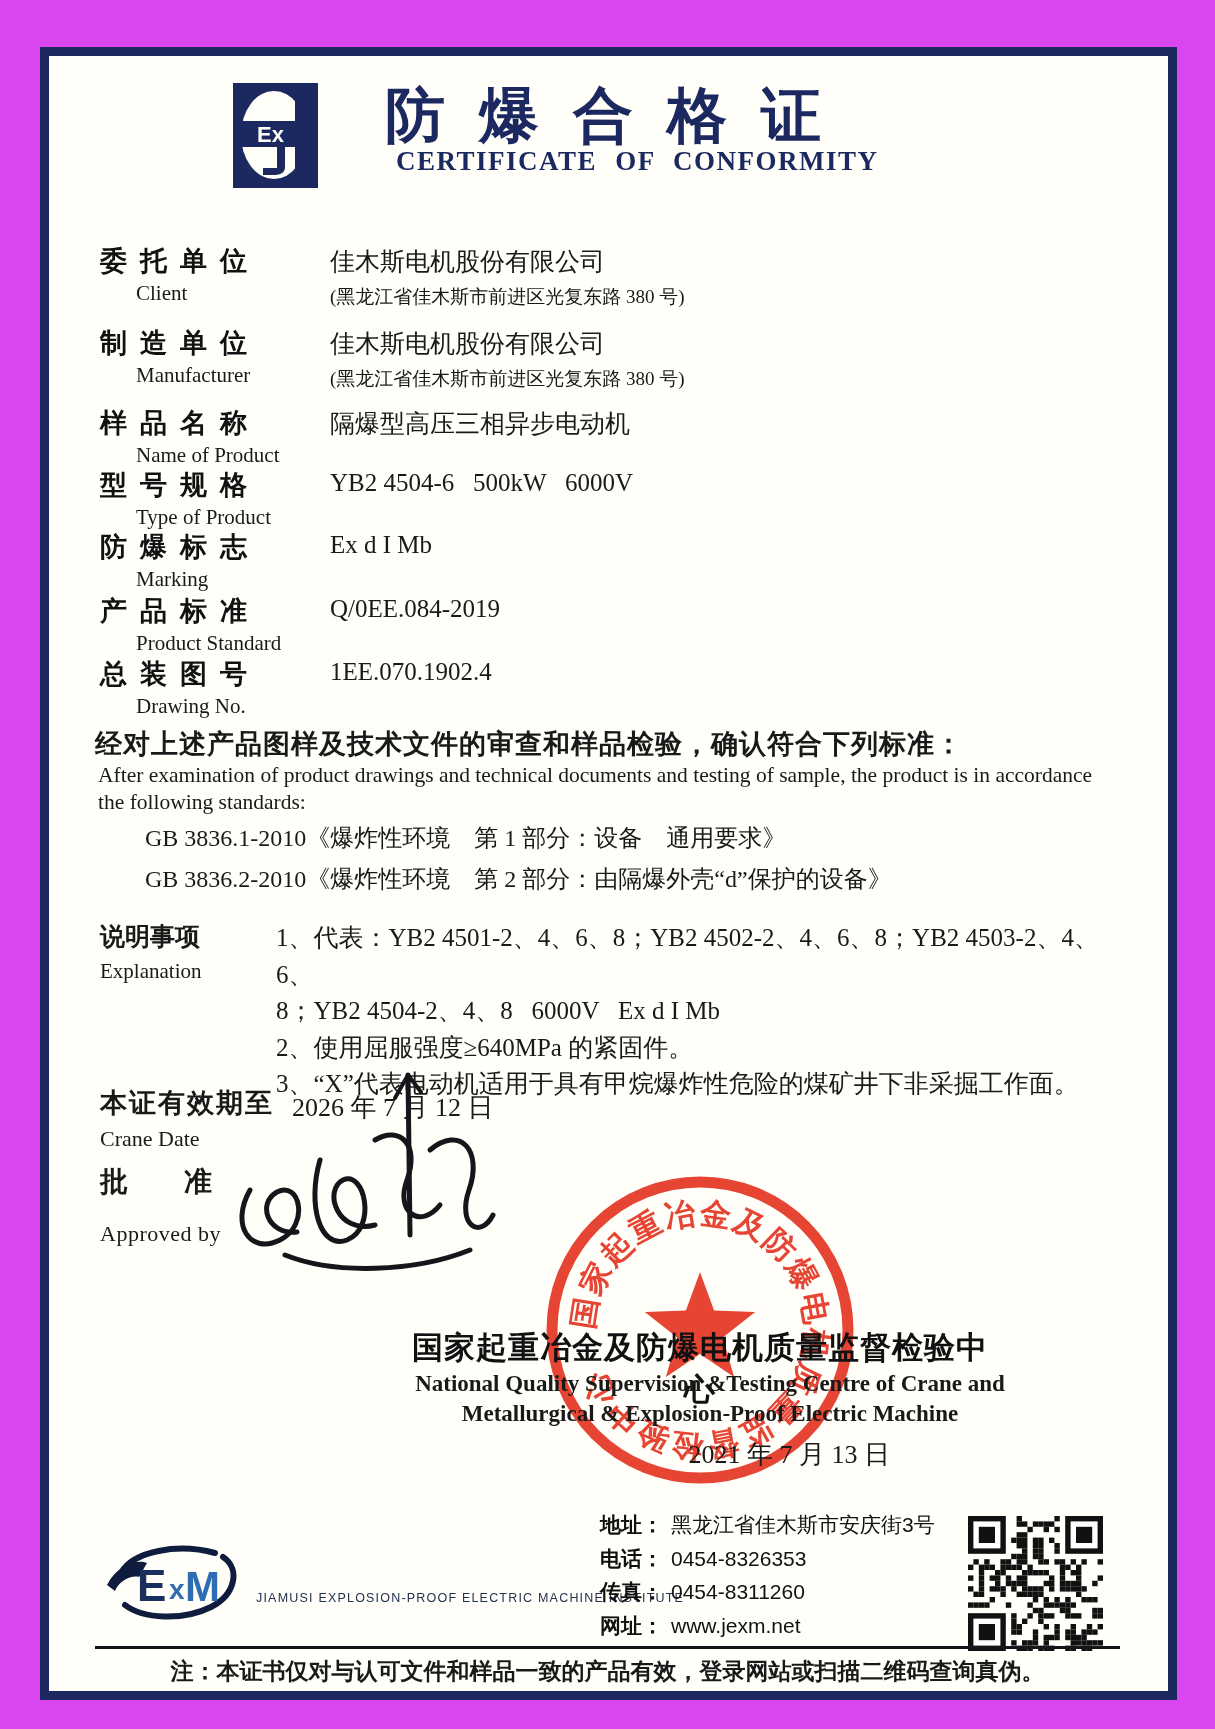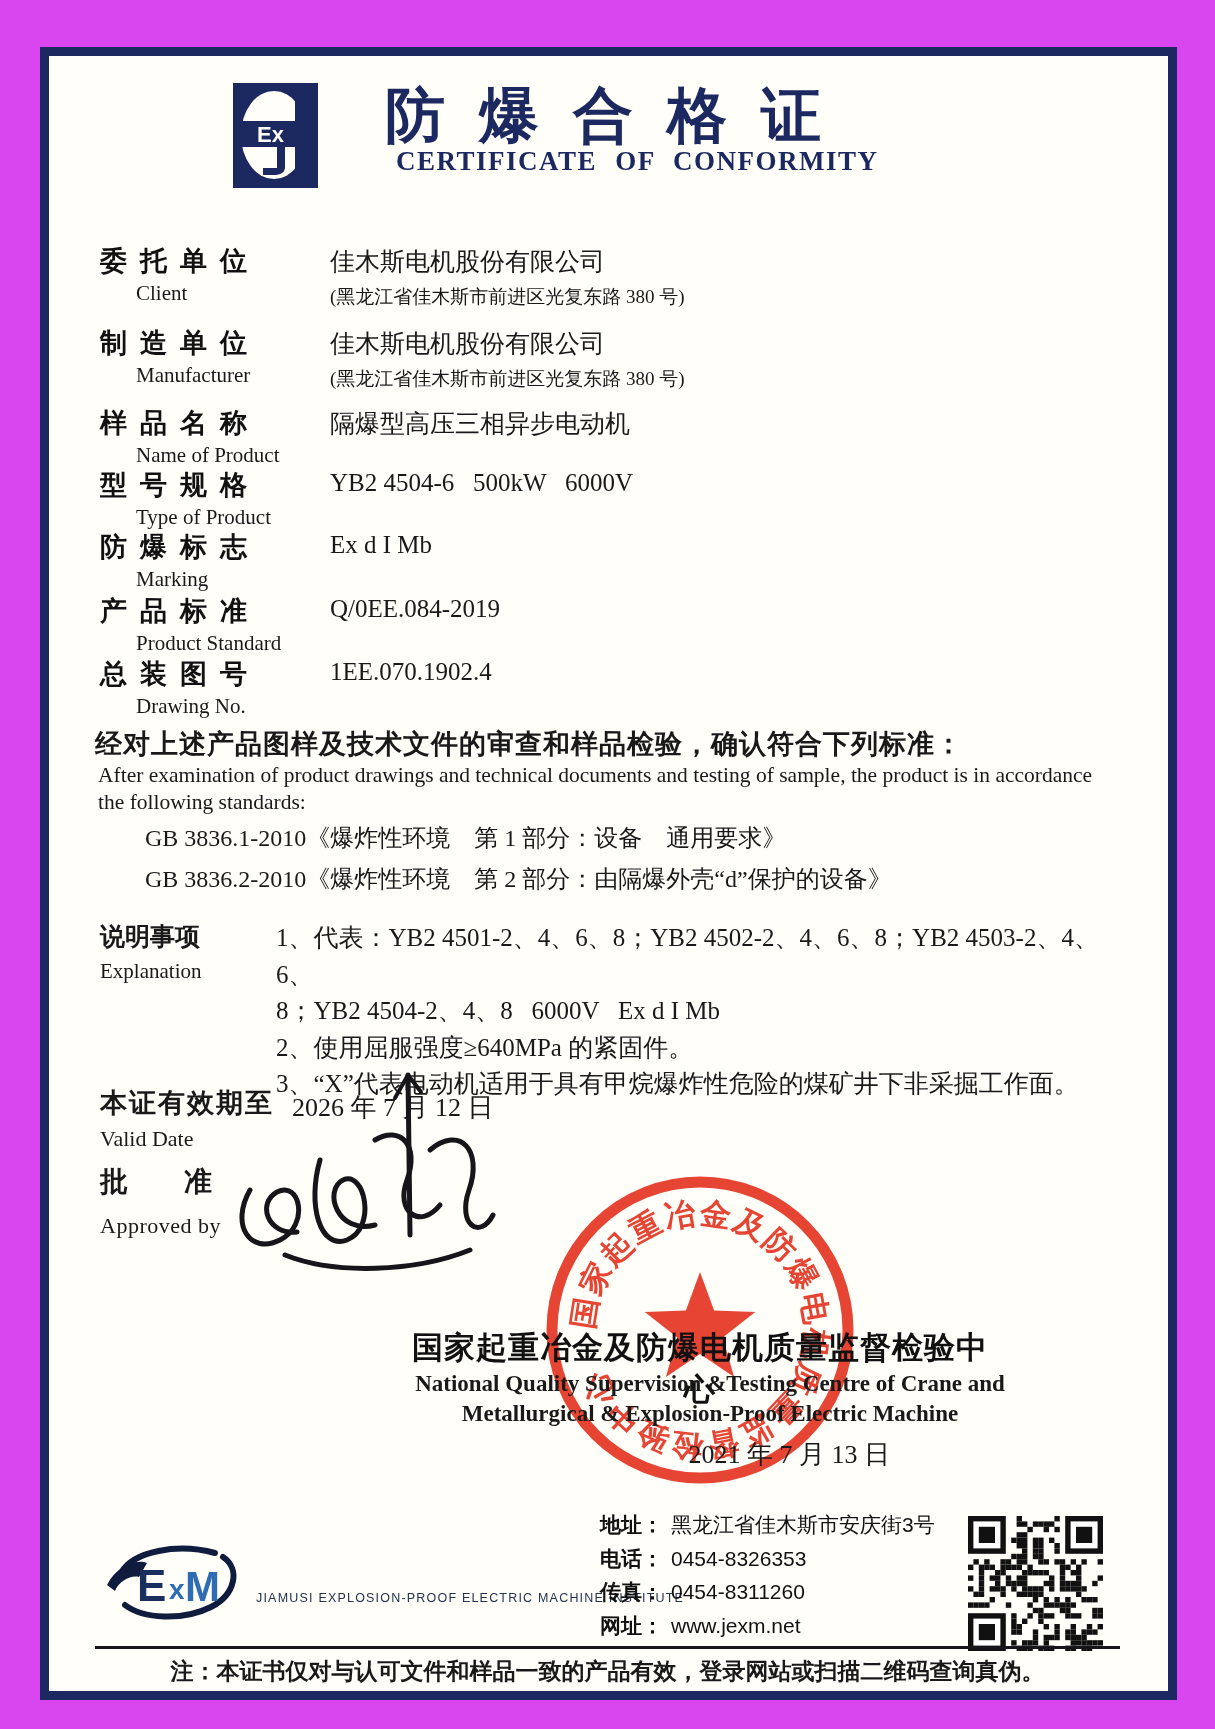--- a/index.html
+++ b/index.html
@@ -34,21 +34,21 @@
   .expl-label .en{font-size:21px;margin-top:6px;}
   .expl-lines{left:276px;top:920px;font-size:25px;line-height:36.5px;white-space:pre-wrap;width:860px;}
 
   .valid-label{left:100px;top:1085px;}
   .valid-label .cn{font-family:"Liberation Sans", sans-serif;font-weight:bold;font-size:27px;letter-spacing:2px;}
   .valid-label .en{font-size:22px;margin-top:5px;}
   .valid-value{left:292px;top:1090px;font-size:26px;white-space:pre;}
 
   .appr-label{left:100px;top:1163px;}
   .appr-label .cn{font-family:"Liberation Sans", sans-serif;font-weight:bold;font-size:28px;letter-spacing:56px;}
-  .appr-label .en{font-size:22px;margin-top:12px;letter-spacing:0.5px;}
+  .appr-label .en{font-size:22px;margin-top:20px;letter-spacing:0.5px;}
 
   .authority-cn{left:400px;top:1327px;width:600px;text-align:center;font-family:"Liberation Sans", sans-serif;font-weight:bold;font-size:31px;letter-spacing:1px;color:#111;}
   .authority-en{left:410px;top:1369px;width:600px;text-align:center;font-size:23px;font-weight:bold;line-height:30px;}
   .authority-date{left:390px;top:1437px;width:500px;text-align:right;font-size:26px;white-space:pre;}
 
   .stamp{left:540px;top:1170px;mix-blend-mode:multiply;opacity:0.9;}
   .signature{left:225px;top:1040px;}
 
   .inst-cn{left:252px;top:1545px;font-family:"Liberation Sans", sans-serif;font-weight:bold;font-size:37px;letter-spacing:2px;color:#14204a;}
   .inst-en{left:256px;top:1591px;font-family:"Liberation Sans", sans-serif;font-size:12.5px;letter-spacing:1.2px;color:#23324f;}
@@ -157,21 +157,21 @@
     <div class="cn">说明事项</div>
     <div class="en serif">Explanation</div>
   </div>
   <div class="abs expl-lines serif">1、代表：YB2 4501-2、4、6、8；YB2 4502-2、4、6、8；YB2 4503-2、4、6、
 8；YB2 4504-2、4、8   6000V   Ex d I Mb
 2、使用屈服强度≥640MPa 的紧固件。
 3、“X”代表电动机适用于具有甲烷爆炸性危险的煤矿井下非采掘工作面。</div>
 
   <div class="abs valid-label">
     <div class="cn">本证有效期至</div>
-    <div class="en serif">Valid Date</div>
+    <div class="en serif">Crane Date</div>
   </div>
   <div class="abs valid-value serif">2026 年 7 月 12 日</div>
 
   <div class="abs appr-label">
     <div class="cn">批准</div>
     <div class="en serif">Approved by</div>
   </div>
 
   <svg class="abs signature" width="280" height="250" viewBox="0 0 280 250">
     <g fill="none" stroke="#15151a" stroke-width="5" stroke-linecap="round">

